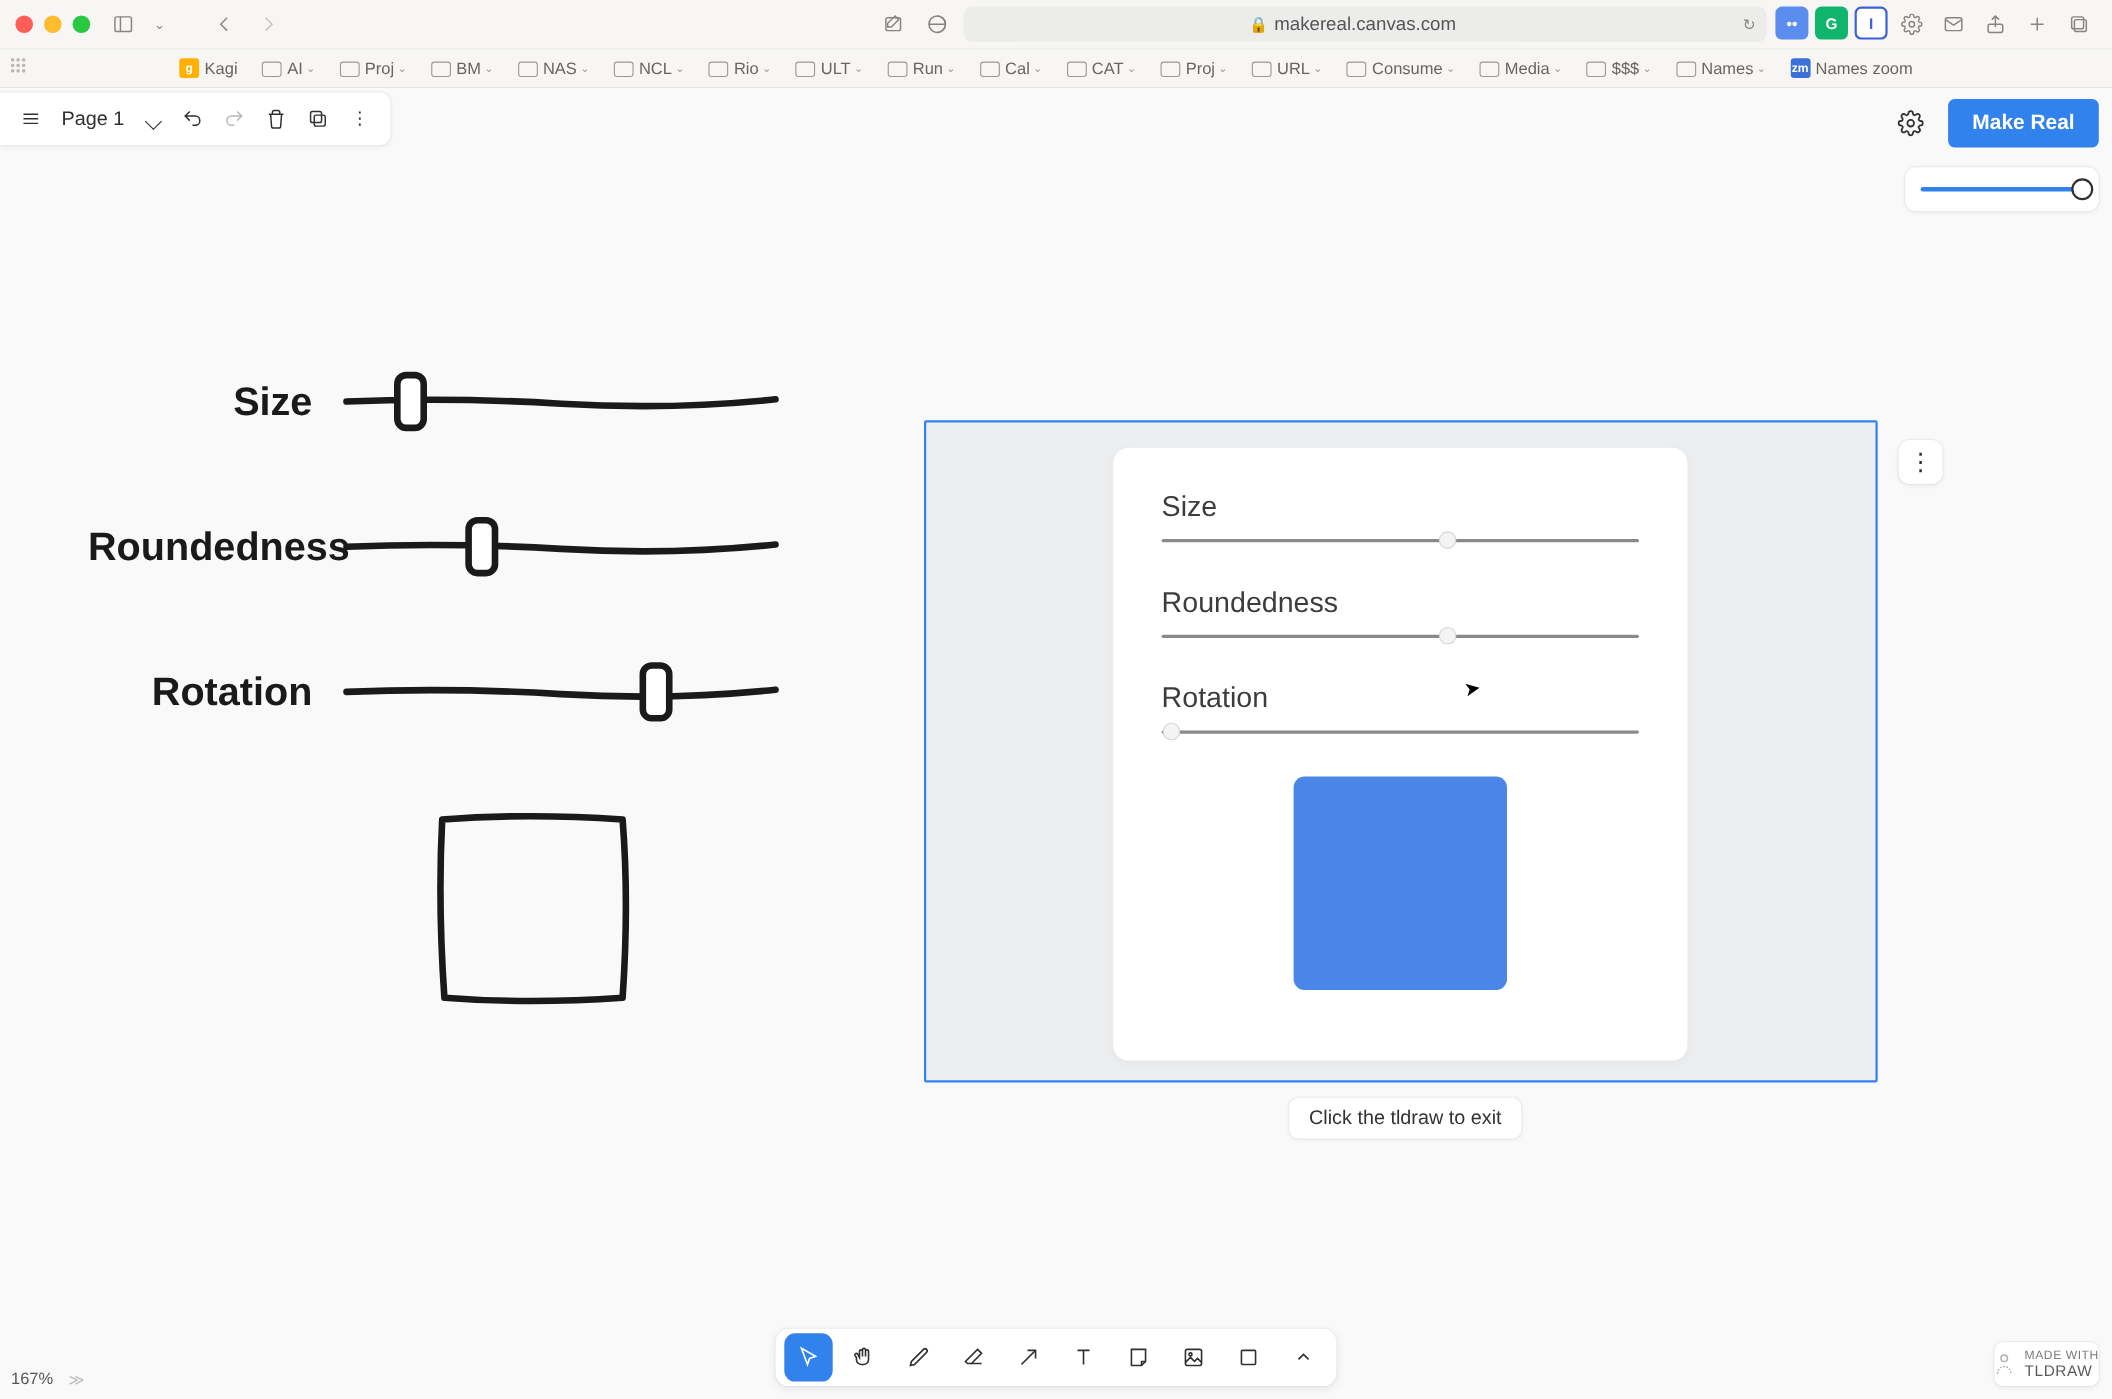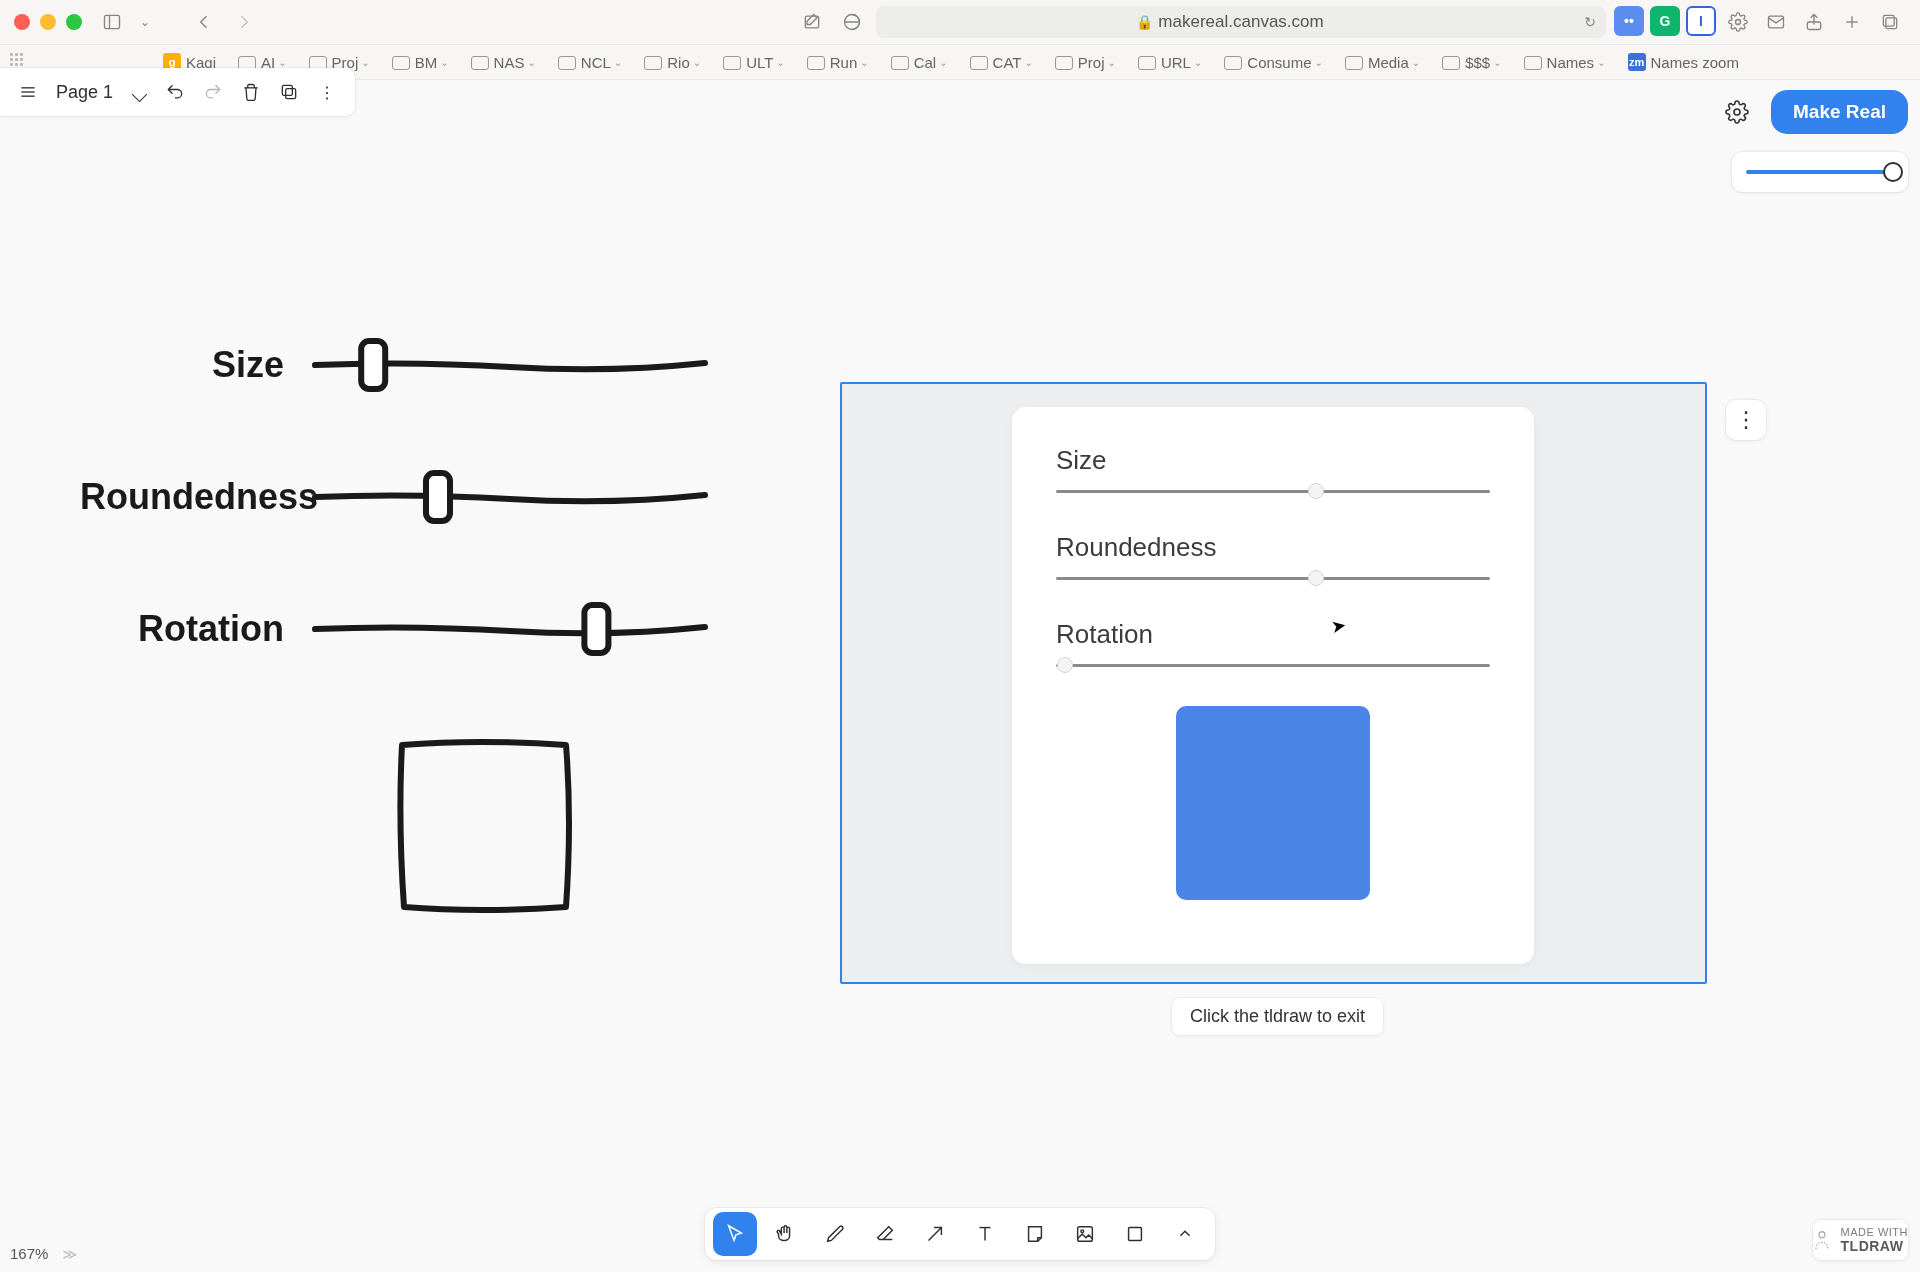--- a/index.html
+++ b/index.html
@@ -24,31 +24,31 @@
 
 .bookmarks{height:35px;background:#f7f6f5;border-bottom:1px solid #e7e6e5;display:flex;align-items:center;padding:0 10px;gap:8px;font-size:15px;color:#68655f}
 .bm-apps{width:18px;height:18px;display:grid;grid-template-columns:repeat(3,3px);grid-template-rows:repeat(3,3px);gap:2px;margin-right:120px}
 .bm-apps i{background:#b9b8b4;border-radius:1px}
 .bm{display:flex;align-items:center;gap:5px;padding:3px 7px;border-radius:5px;cursor:pointer}
 .bm .folder{width:18px;height:14px;border:1.4px solid #9b9994;border-radius:3px;position:relative;top:1px}
 .bm .chev{font-size:10px;color:#9a9895;margin-left:-2px}
 .bm .favicon{width:18px;height:18px;border-radius:3px;display:flex;align-items:center;justify-content:center;font-size:11px;font-weight:700}
 
 
-.tl-topbar{position:absolute;top:68px;left:0;height:48px;background:#fff;border-radius:0 10px 10px 0;box-shadow:0 1px 5px rgba(0,0,0,.06),0 0 0 1px rgba(0,0,0,.03);display:flex;align-items:center;padding:0 10px;gap:2px}
+.tl-topbar{position:absolute;top:84px;left:0;height:48px;background:#fff;border-radius:0 10px 10px 0;box-shadow:0 1px 5px rgba(0,0,0,.06),0 0 0 1px rgba(0,0,0,.03);display:flex;align-items:center;padding:0 10px;gap:2px}
 .tl-ib{width:36px;height:36px;display:flex;align-items:center;justify-content:center;border-radius:8px;cursor:pointer;color:#303030}
 .tl-ib svg{width:20px;height:20px;fill:none;stroke:#303030;stroke-width:1.6}
 .page-label{font-size:18px;color:#303030;padding:0 42px 0 8px;cursor:pointer;position:relative}
 .page-label::after{content:"";position:absolute;right:10px;top:7px;width:10px;height:10px;border-right:1.5px solid #303030;border-bottom:1.5px solid #303030;transform:rotate(45deg)}
 
 
 .tr-cluster{position:absolute;top:90px;right:12px;display:flex;gap:12px;align-items:center}
 .settings-btn{width:44px;height:44px;display:flex;align-items:center;justify-content:center;color:#303030;cursor:pointer;border-radius:10px;background:transparent}
 .settings-btn svg{width:24px;height:24px;fill:none;stroke:#303030;stroke-width:1.6}
-.make-real{height:44px;padding:0 22px;background:#3182ed;color:#fff;border:none;border-radius:16px;font-size:19px;font-weight:600;cursor:pointer}
+.make-real{height:44px;padding:0 22px;background:#3182ed;color:#fff;border:none;border-radius:6px;font-size:19px;font-weight:600;cursor:pointer}
 
 
 .float-slider{position:absolute;top:152px;right:12px;width:176px;height:40px;background:#fff;border-radius:10px;box-shadow:0 1px 5px rgba(0,0,0,.06),0 0 0 1px rgba(0,0,0,.04);display:flex;align-items:center;padding:0 14px}
 .float-slider .track{flex:1;height:4px;background:#3182ed;border-radius:2px;position:relative}
 .float-slider .thumb{position:absolute;right:-9px;top:-8px;width:20px;height:20px;border-radius:50%;background:#fff;border:2.5px solid #303030}
 
 
 .canvas{position:absolute;top:80px;left:0;right:0;bottom:0;background:#f9f9f9}
 
 
@@ -78,21 +78,21 @@
 .tool{width:44px;height:44px;display:flex;align-items:center;justify-content:center;border-radius:10px;cursor:pointer;color:#303030}
 .tool.active{background:#3182ed;color:#fff}
 .tool svg{width:22px;height:22px;fill:none;stroke:currentColor;stroke-width:1.6}
 
 
 .zoom{position:absolute;bottom:10px;left:10px;display:flex;align-items:center;gap:14px;font-size:15px;color:#555}
 .zoom .chev{font-size:14px;color:#bcbcbc}
 
 
 .badge{position:absolute;bottom:12px;right:12px;height:40px;background:#fff;border-radius:8px;box-shadow:0 1px 5px rgba(0,0,0,.06),0 0 0 1px rgba(0,0,0,.04);display:flex;align-items:center;padding:0 0;gap:10px;color:#7a7a7a;font-size:11px;letter-spacing:.5px}
-.badge .brand{font-weight:700;font-size:14px;color:#5a5a5a;letter-spacing:0.5px}
+.badge .brand{font-weight:400;font-size:14px;color:#5a5a5a;letter-spacing:0.5px}
 .badge .person{width:18px;height:22px}
 .badge .person svg{width:100%;height:100%;fill:none;stroke:#b0b0b0;stroke-width:1.8}
 </style>
 </head>
 <body>
 
 <div class="chrome">
   <div class="traffic">
     <span class="dot-close"></span>
     <span class="dot-min"></span>

